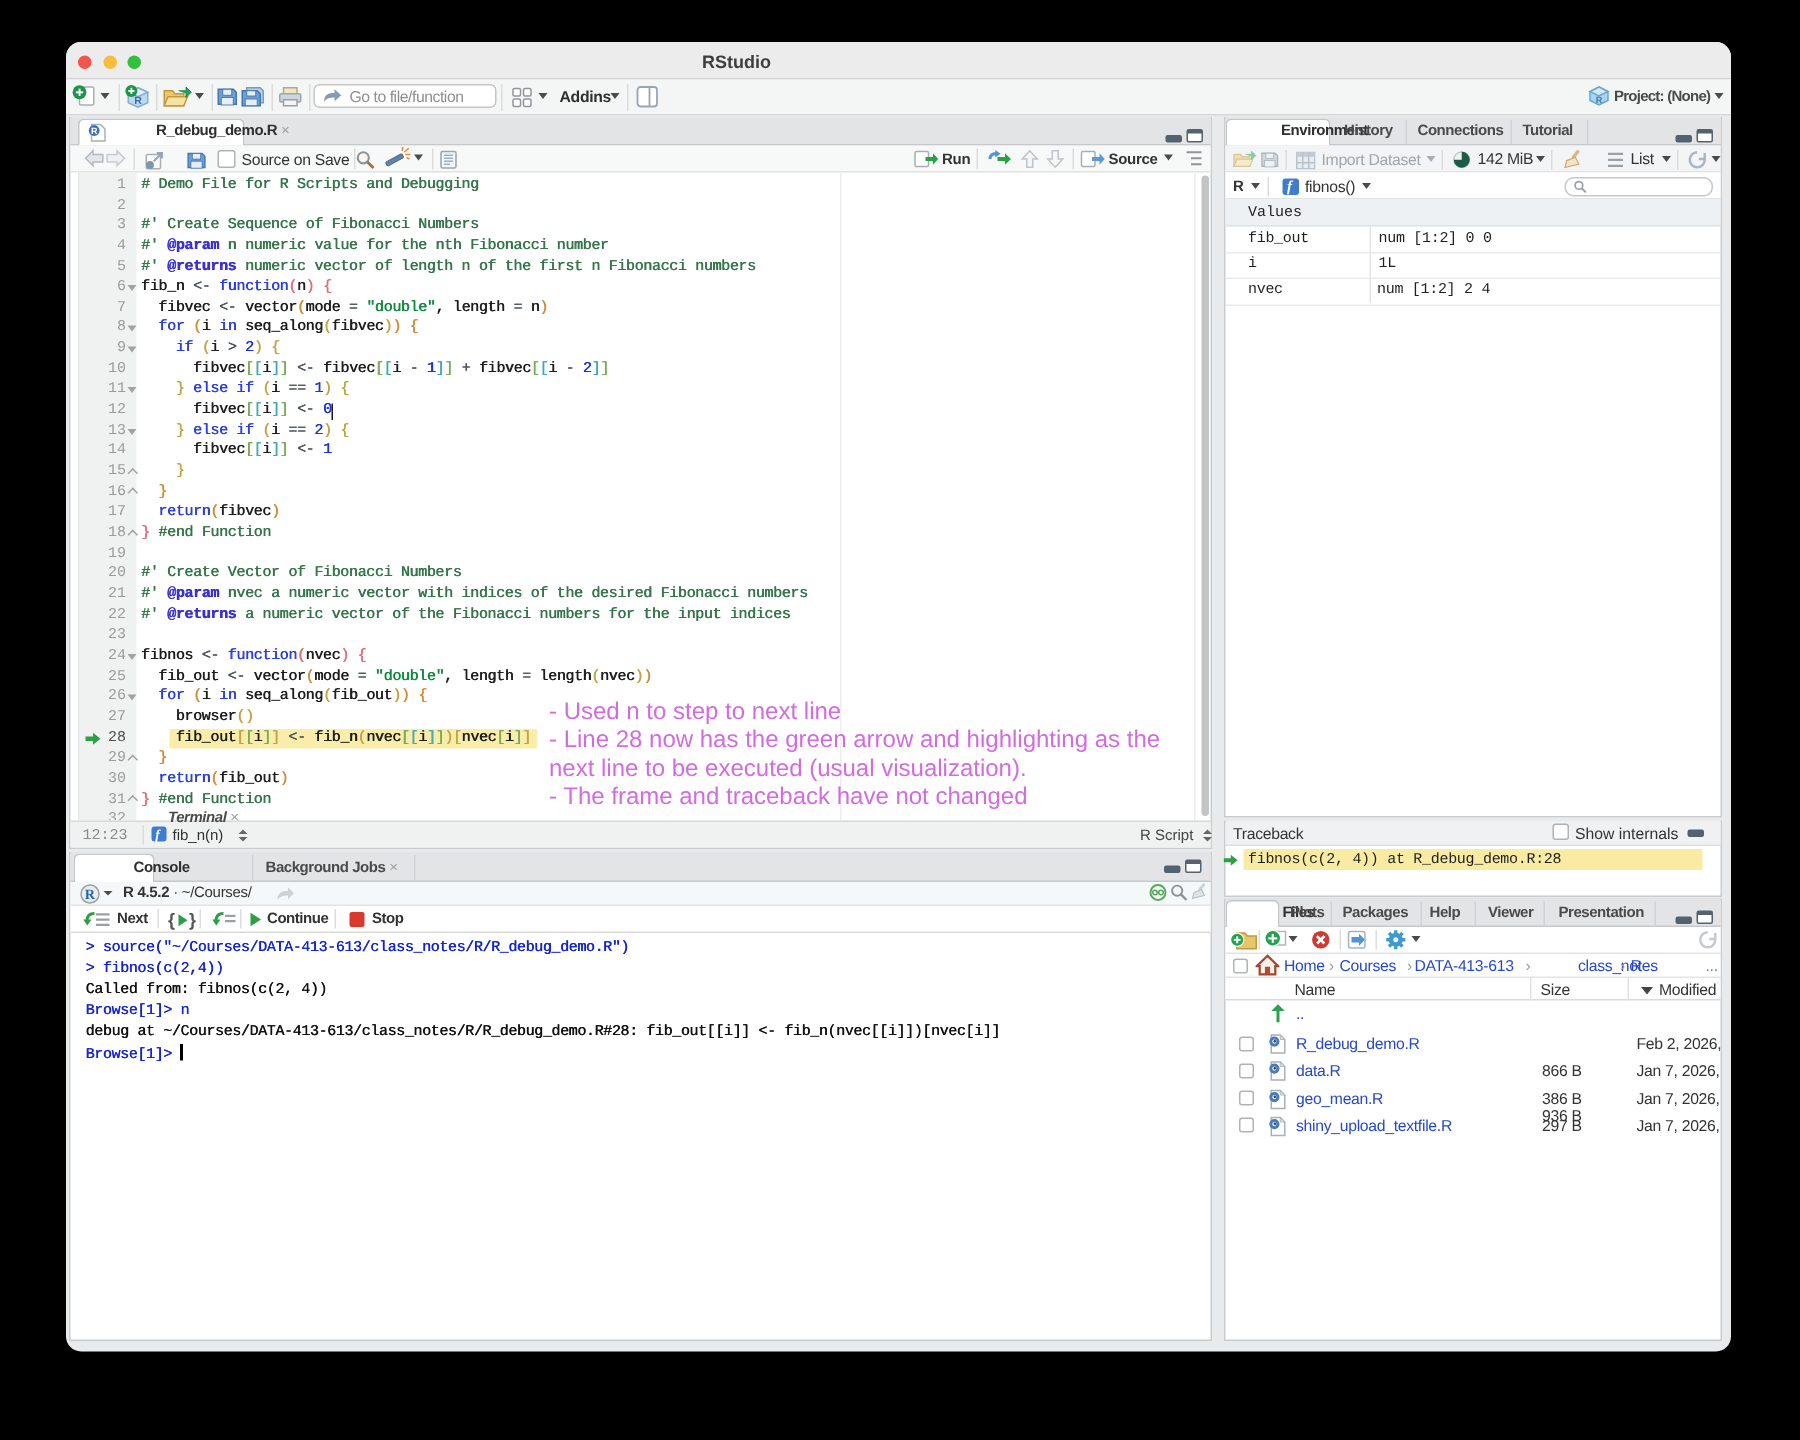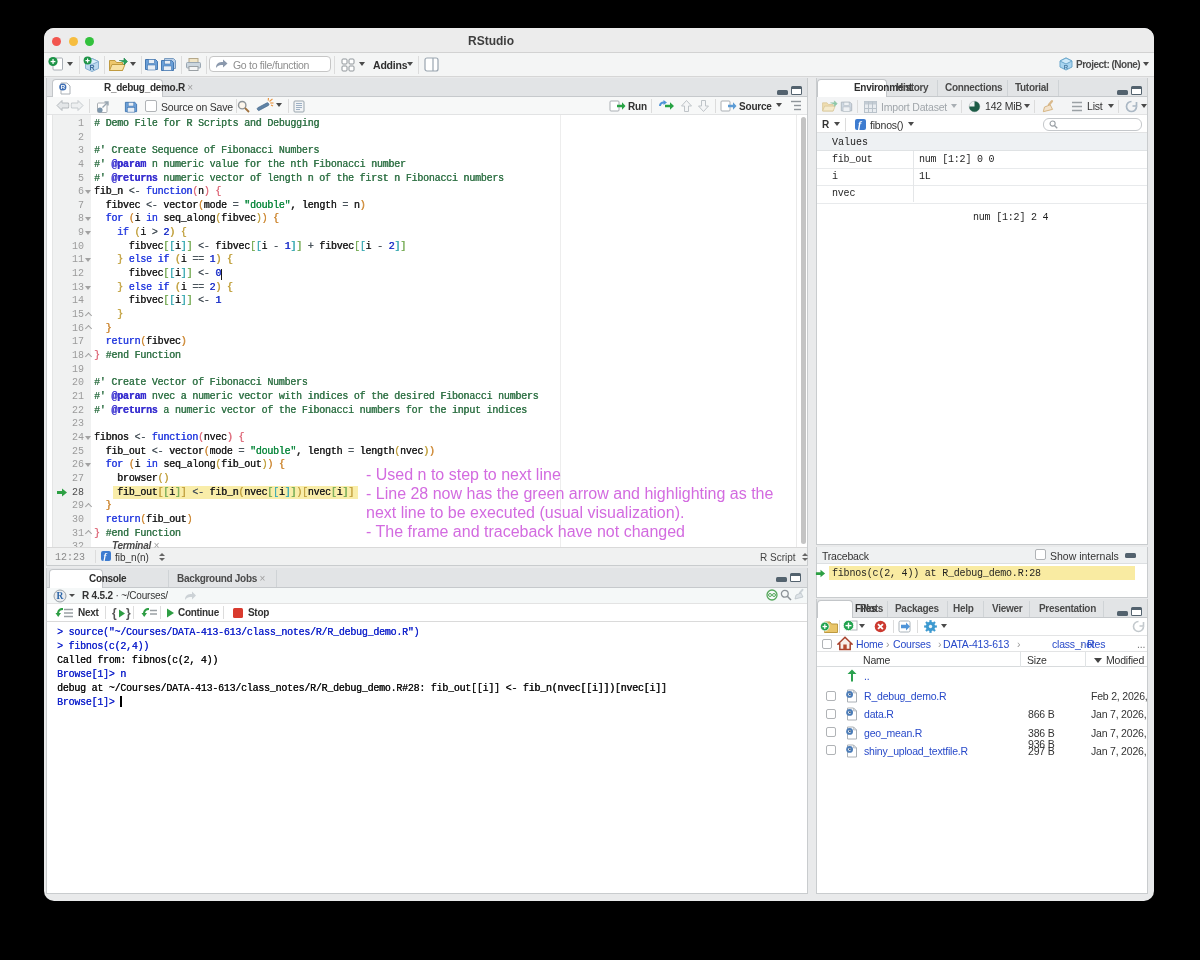--- a/index.html
+++ b/index.html
@@ -472,21 +472,21 @@
 
 <div class="abs" style="left:817px; top:168.2px; width:330px; height:1px; background:#e8eaec;"></div>
 <div class="abs" style="left:817px; top:185.4px; width:330px; height:1px; background:#e8eaec;"></div>
 <div class="abs" style="left:817px; top:202.6px; width:330px; height:1px; background:#e8eaec;"></div>
 <div class="abs" style="left:913px; top:151px; width:1px; height:51px; background:#e4e6e8;"></div>
 <div class="m10" style="left:832px; top:154px;">fib_out</div>
 <div class="m10" style="left:919px; top:154px;">num [1:2] 0 0</div>
 <div class="m10" style="left:832px; top:171px;">i</div>
 <div class="m10" style="left:919px; top:171px;">1L</div>
 <div class="m10" style="left:832px; top:188px;">nvec</div>
-<div class="m10" style="left:973px; top:188px;margin-top:24px;">num [1:2] 2 4</div>
+<div class="m10" style="left:918px; top:188px;">num [1:2] 2 4</div>
 
 <div class="pane" style="left:816px; top:547px; width:332px; height:51px;"></div>
 <div class="abs" style="left:817px; top:547px; width:330px; height:17px; background:#eff1f2; border-bottom:1px solid #dcdfe1;"></div>
 <div class="t11" style="left:822px; top:550px;">Traceback</div>
 <div class="chk" style="left:1035px; top:549px; width:11px; height:11px;"></div>
 <div class="t10" style="left:1050px; top:550px; font-size:10.5px; color:#333;">Show internals</div>
 <div class="abs" style="left:829px; top:566px; width:306px; height:14px; background:#f9eba2;"></div>
 <div class="m10" style="left:832px; top:568px;">fibnos(c(2, 4)) at R_debug_demo.R:28</div>
 <svg class="abs" style="left:815px; top:568.5px;" width="11" height="9" viewBox="0 0 12 9">
   <path d="M1 3 H6 V0.5 L11 4.5 L6 8.5 V6 H1 Z" fill="#2da043"></path>

